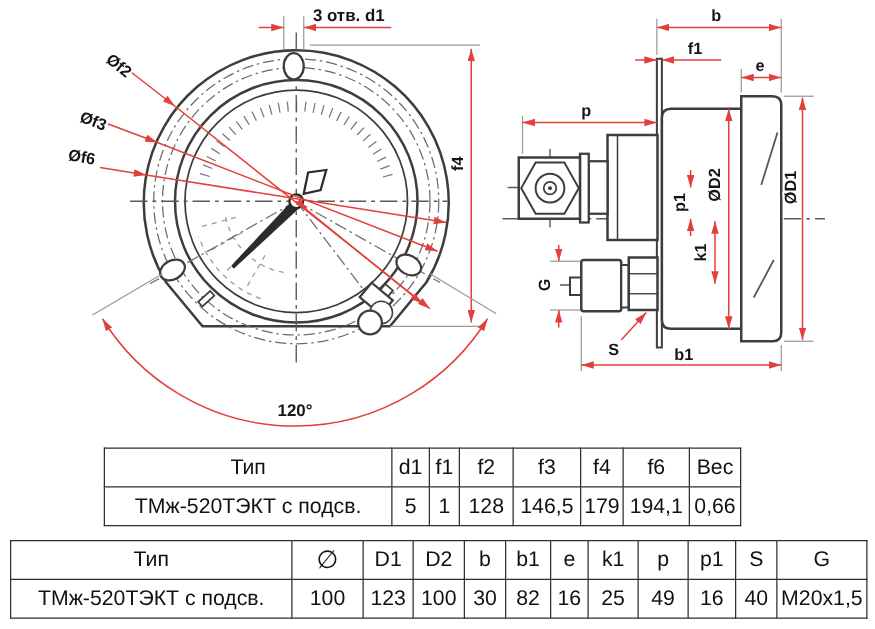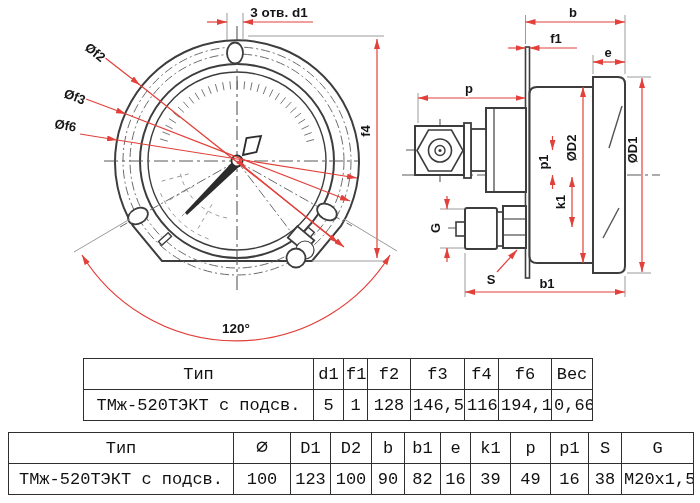--- a/index.html
+++ b/index.html
@@ -4,21 +4,21 @@
 <style>
   html,body{margin:0;padding:0;background:#fff;}
   #page{position:relative;width:700px;height:503px;background:#fff;overflow:hidden;
         font-family:"Liberation Sans",sans-serif;}
   #drawing{position:absolute;left:0;top:0;}
   .dimtext{font:bold 13px "Liberation Sans",sans-serif;fill:#151515;
            paint-order:stroke;stroke:#ffffff;stroke-width:3px;stroke-linejoin:round;}
   .dimtext-big{font:bold 13.5px "Liberation Sans",sans-serif;fill:#151515;
            paint-order:stroke;stroke:#ffffff;stroke-width:3px;stroke-linejoin:round;}
   table{border-collapse:collapse;table-layout:fixed;background:#fff;
-        font-family:Liberation Mono, monospace;color:#111;}
+        font-family:Liberation Sans, sans-serif;color:#111;}
   #table1{position:absolute;left:83px;top:358px;width:509px;}
   #table2{position:absolute;left:8px;top:432px;width:685px;}
   td,th{border:1.6px solid #2e2e2e;text-align:center;vertical-align:middle;
         height:30px;padding:0 2px;font-size:17px;font-weight:400;overflow:hidden;
         white-space:nowrap;}
   th{font-weight:400;}
   .diam{font-size:20px;line-height:1;}
 </style>
 </head>
 <body>
@@ -278,21 +278,21 @@
     <th>f4</th>
     <th>f6</th>
     <th>Вес</th>
   </tr>
   <tr>
     <td>ТМж-520ТЭКТ с подсв.</td>
     <td>5</td>
     <td>1</td>
     <td>128</td>
     <td>146,5</td>
-    <td>116</td>
+    <td>179</td>
     <td>194,1</td>
     <td>0,66</td>
   </tr>
 </tbody>
     </table>
 
 <table id="table2">
   <colgroup>
     <col style="width:225px">
         <col style="width:57px">
@@ -320,25 +320,25 @@
     <th>p</th>
     <th>p1</th>
     <th>S</th>
     <th>G</th>
   </tr>
   <tr>
     <td>ТМж-520ТЭКТ с подсв.</td>
     <td>100</td>
     <td>123</td>
     <td>100</td>
-    <td>90</td>
+    <td>30</td>
     <td>82</td>
     <td>16</td>
-    <td>39</td>
+    <td>25</td>
     <td>49</td>
     <td>16</td>
-    <td>38</td>
+    <td>40</td>
     <td>М20х1,5</td>
   </tr>
 </tbody>
     </table>
 
 </div>
 
 </body></html>

